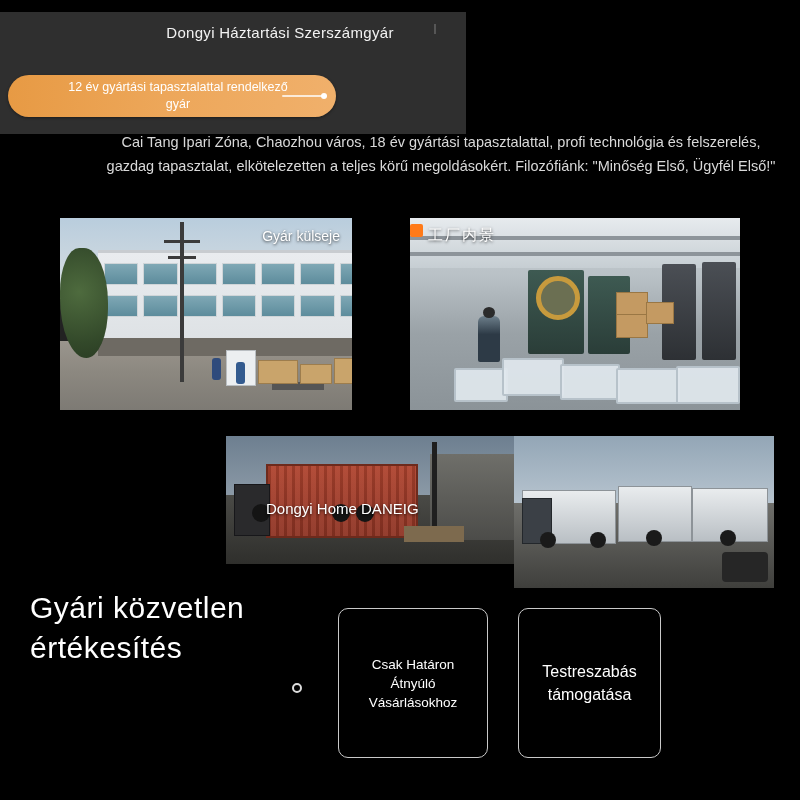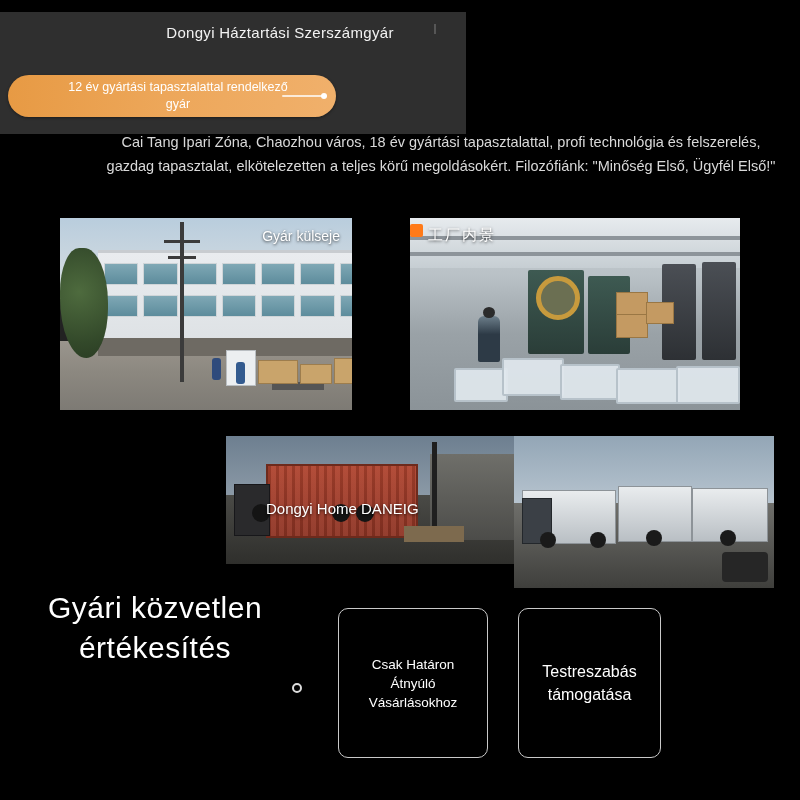--- a/index.html
+++ b/index.html
@@ -302,21 +302,20 @@
     position:absolute; right: 6px; bottom: 6px; width: 46px; height: 30px;
     background:#262626; border-radius:4px;
   }
 
   
   .bottom-title {
     position: absolute;
     left: 30px;
     top: 588px;
     width: 250px;
-    text-align: center;
     font-size: 30px;
     line-height: 40px;
     color: #ffffff;
     letter-spacing: .5px;
   }
   .bullet-dot {
     position:absolute;
     left: 292px;
     top: 683px;
     width: 10px;

